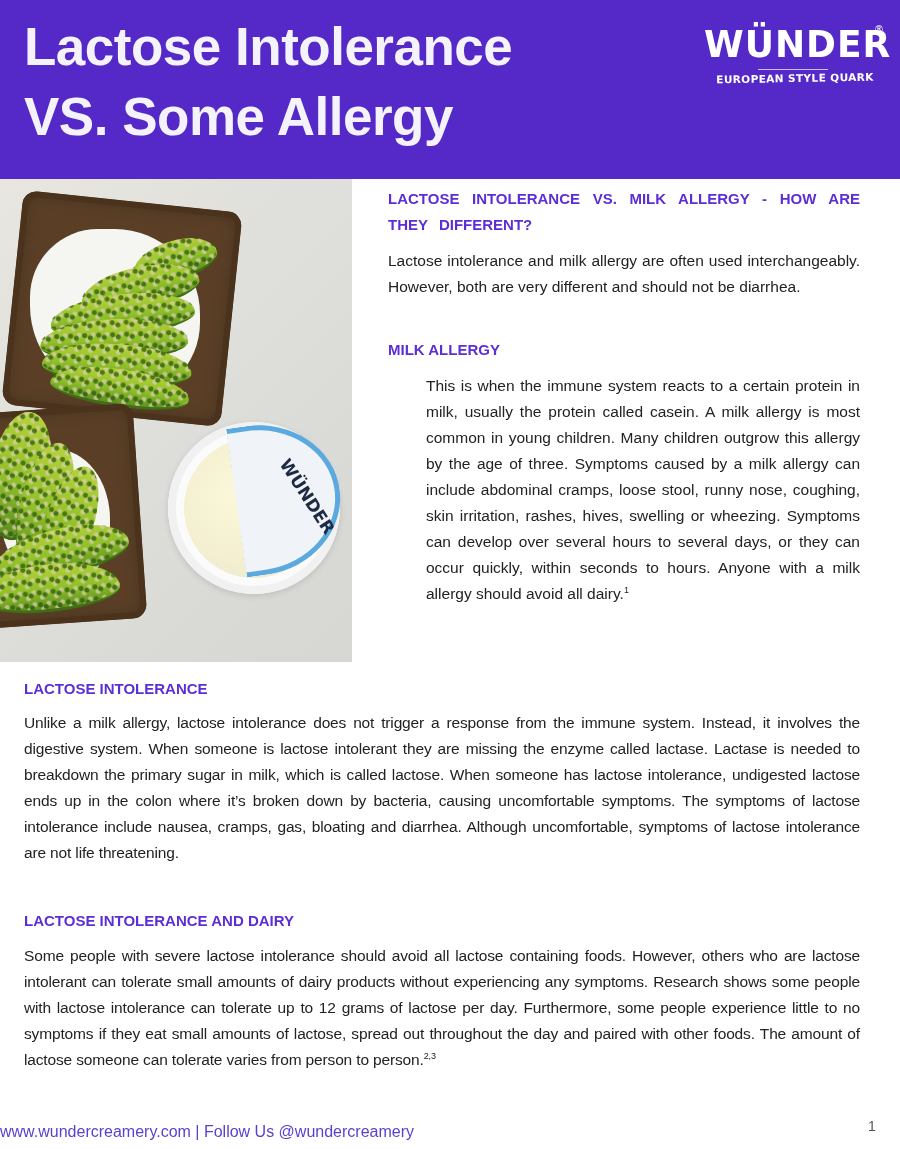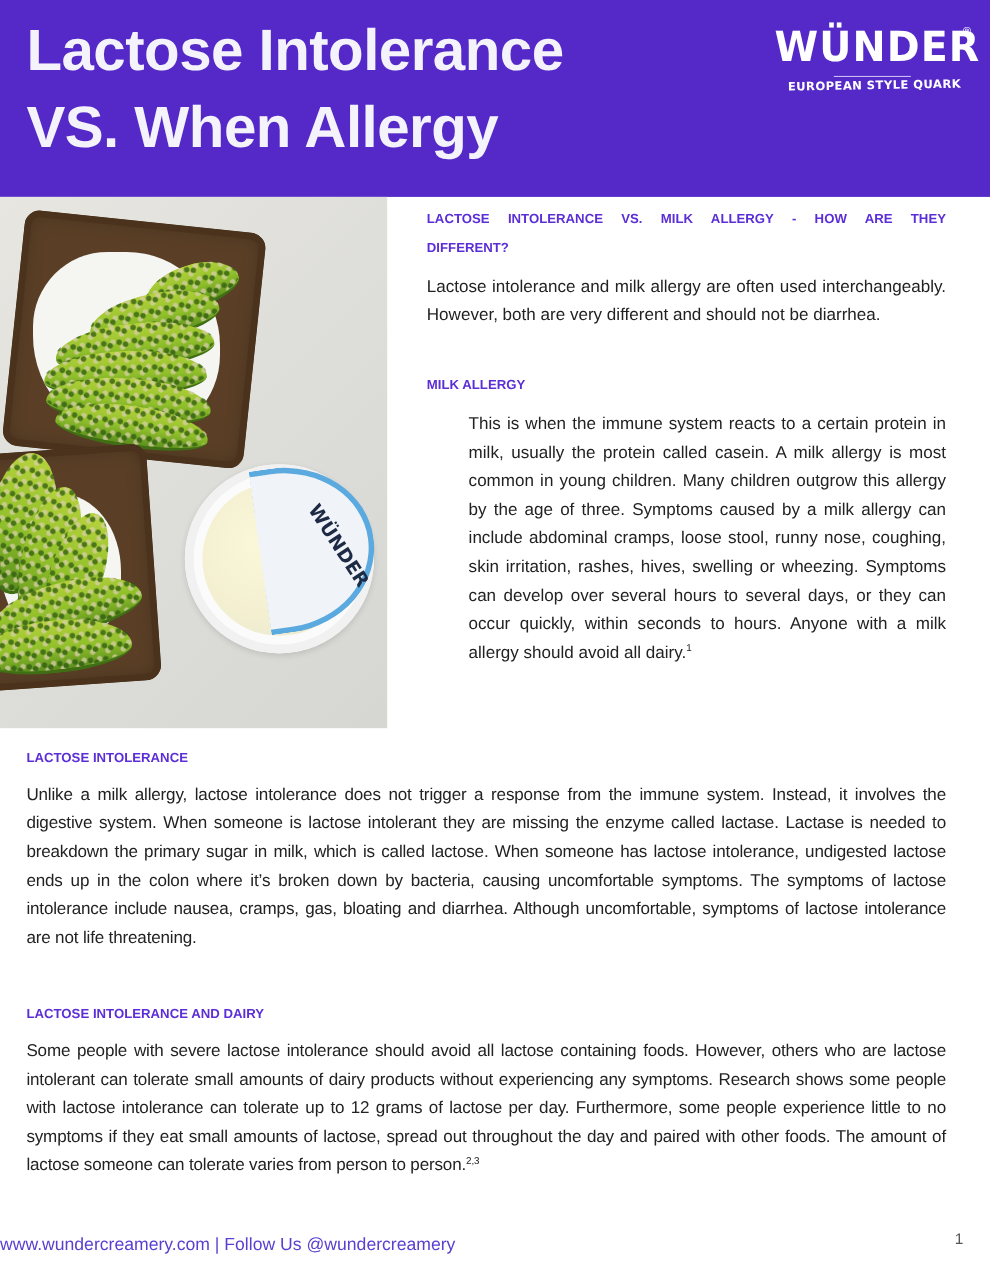--- a/index.html
+++ b/index.html
@@ -61,21 +61,21 @@
   .cup-inner { position: absolute; left: 16px; top: 16px; width: 140px; height: 140px; border-radius: 50%;
     background: radial-gradient(circle at 40% 40%, #fbf7da 0%, #f3efd0 55%, #e9e6d4 100%); }
   .lid { position: absolute; left: 236px; top: 242px; width: 104px; height: 150px;
     border-radius: 0 90px 90px 0 / 0 80px 80px 0; background: #f0f3f7;
     border: 5px solid #5aa9df; border-left: none; transform: rotate(-8deg); }
   .lid-brand { position: absolute; left: 20px; top: 30px; font-family: "DejaVu Sans", sans-serif;
     font-weight: bold; font-size: 17px; color: #1e2a44; transform: rotate(65deg); transform-origin: left top; left: 62px; }
 
   
   .right-col { position: absolute; left: 388px; top: 186px; width: 472px; }
-  .h-purple { color: #5B2ED6; font-weight: bold; font-size: 12px; line-height: 26px; }
+  .h-purple { color: #5B2ED6; font-weight: bold; font-size: 15px; line-height: 26px; }
   .justify { text-align: justify; text-align-last: left; }
   .body-text { font-size: 15.5px; line-height: 26px; color: #222; }
   .sec1-heading { word-spacing: 7px; }
   .sec1-body { margin-top: 10px; }
   .sec2-heading { margin-top: 37px; }
   .sec2-body { margin-top: 10px; margin-left: 38px; }
   sup { font-size: 9px; line-height: 0; vertical-align: super; }
 
   .full { position: absolute; left: 24px; width: 836px; }
   .lact-heading { top: 676px; }
@@ -87,21 +87,21 @@
   .footer { position: absolute; left: 0; top: 1121px; width: 900px; text-align: left;
     color: #5a3fd0; font-size: 16px; line-height: 22px; }
   .pagenum { position: absolute; left: 868px; top: 1118px; font-size: 14px; color: #555; }
 </style>
 </head>
 <body>
 
 <header class="header">
   <h1 class="title">
     <span>Lactose Intolerance</span>
-    <span>VS. When Allergy</span>
+    <span>VS. Some Allergy</span>
   </h1>
   <div class="logo">
     <div class="logo-word">WÜNDER</div>
     <div class="logo-reg">®</div>
     <div class="logo-line"></div>
     <div class="logo-sub">EUROPEAN STYLE QUARK</div>
   </div>
 </header>
 
 <div class="photo">

